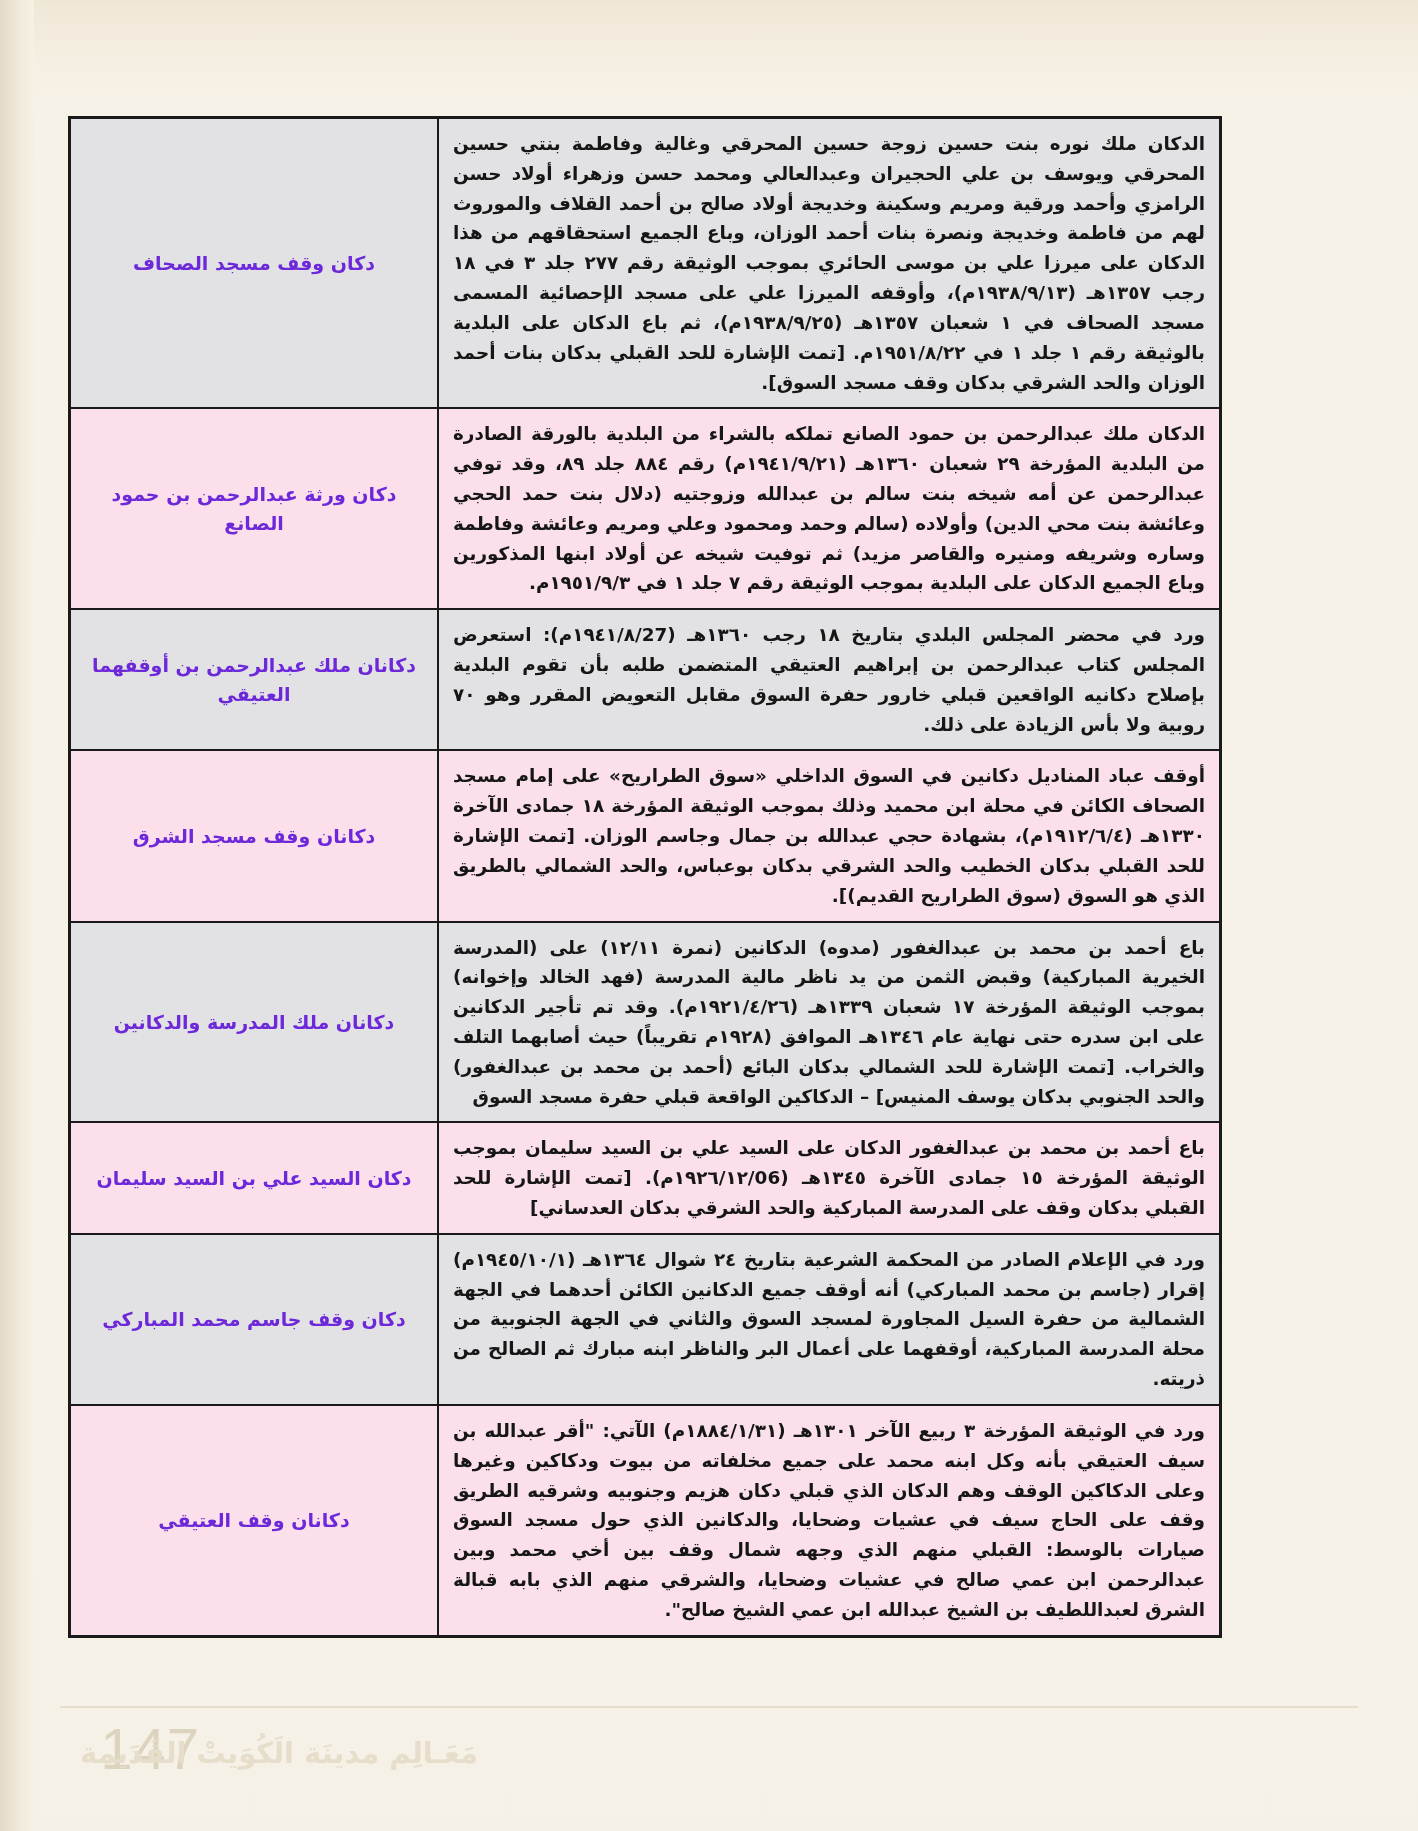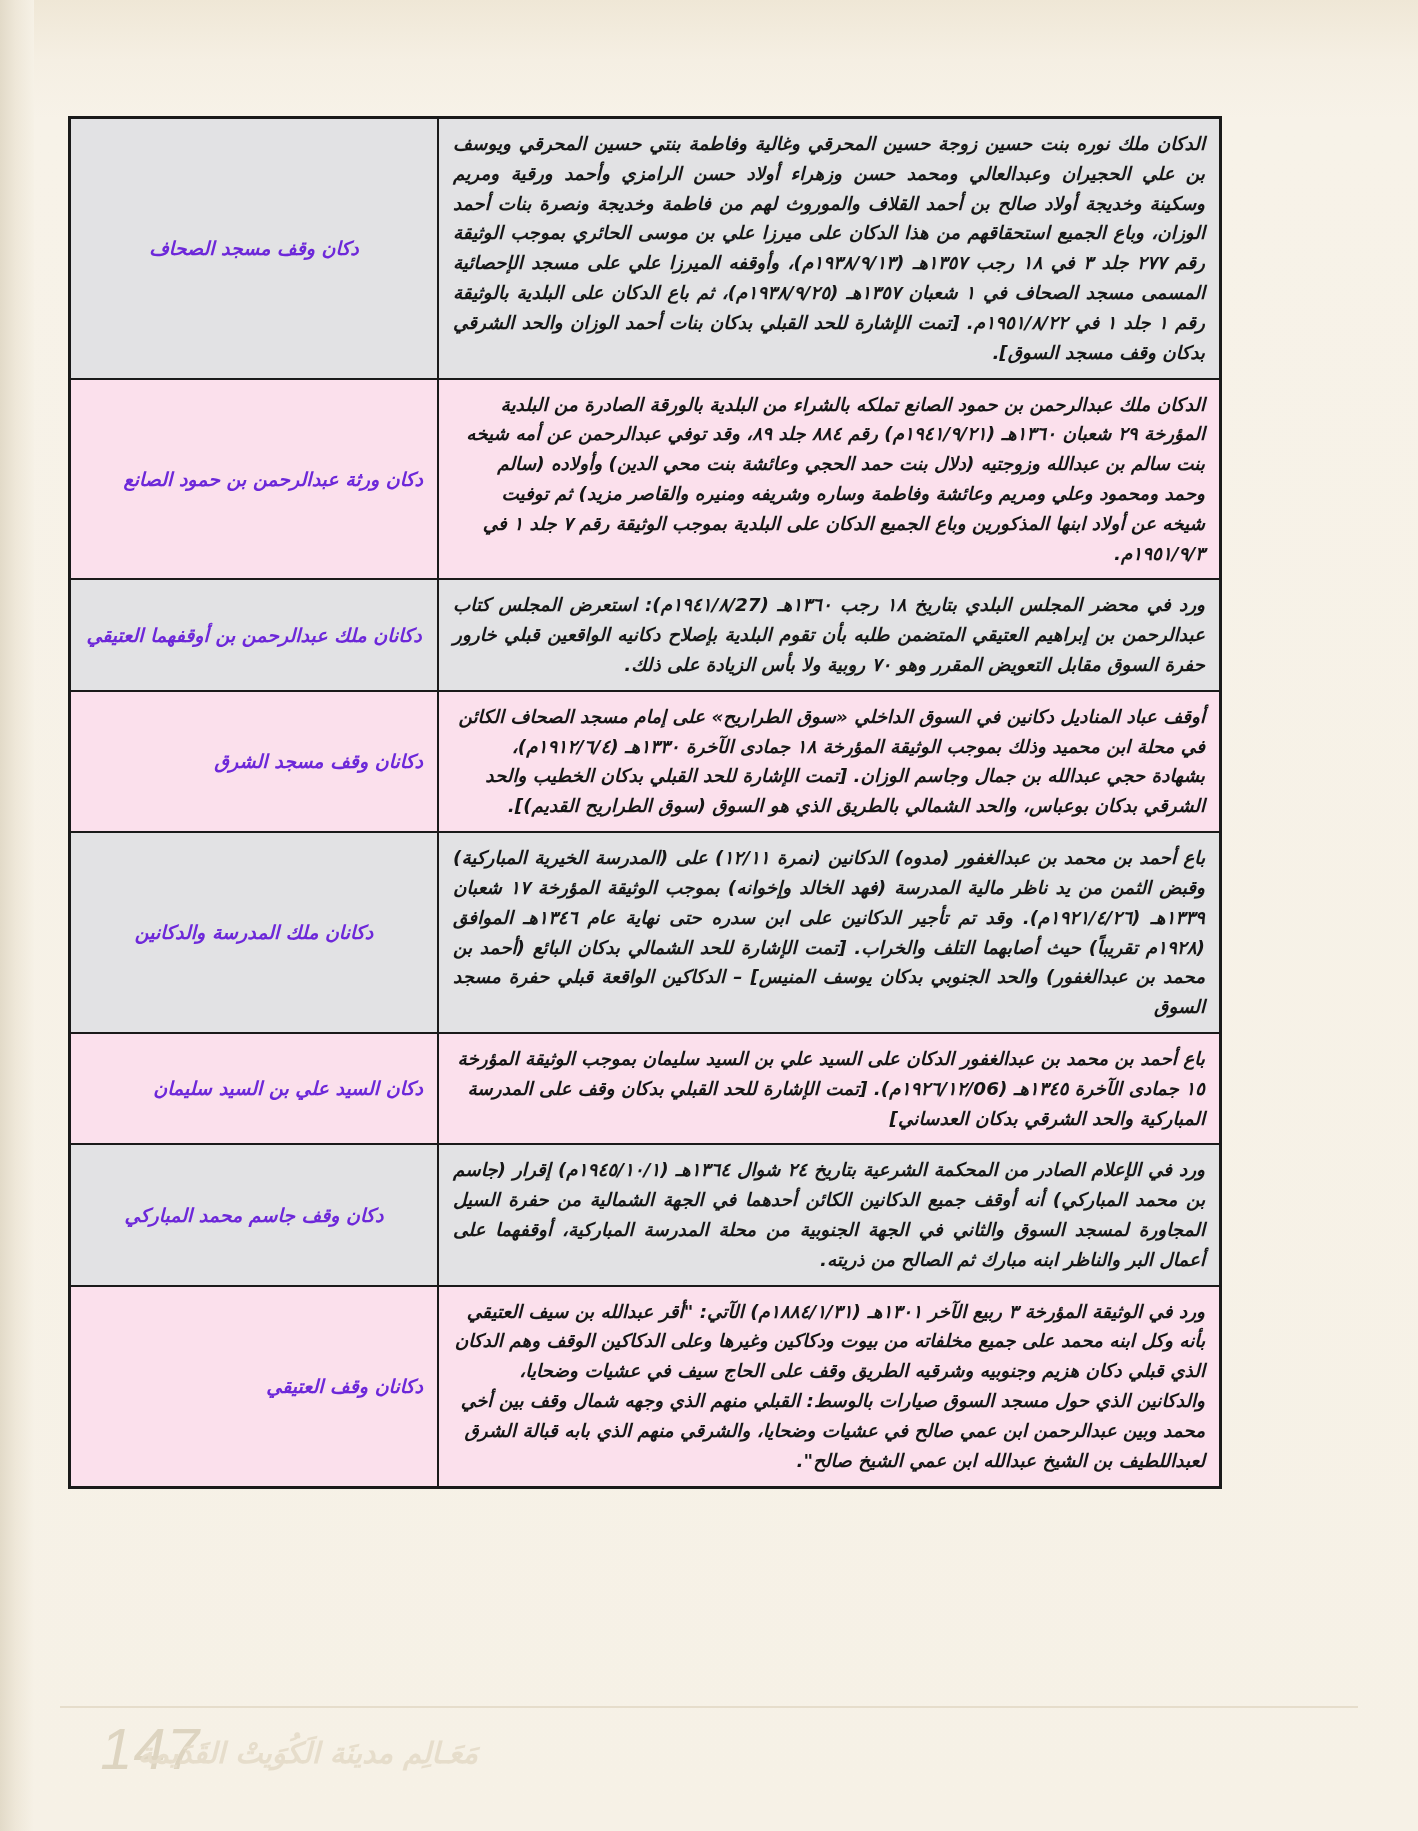--- a/index.html
+++ b/index.html
@@ -29,21 +29,20 @@
     width: 34px;
     background: linear-gradient(to right, #e2dac8 0%, #eee7d8 45%, #f6f1e6 100%);
     z-index: 1;
   }
   .sheet {
     position: absolute;
     z-index: 2;
     left: 0; top: 0;
     width: 1418px;
     height: 1291px;
-    font-style: italic;
   }
 
   table.doc-table {
     position: absolute;
     left: 68px;
     top: 116px;
     width: 1090px;
     border-collapse: collapse;
     table-layout: fixed;
     border: 3px solid #1a1a1a;
@@ -66,21 +65,21 @@
   td.label {
     width: 338px;
     text-align: center;
     font-size: 19px;
     line-height: 1.5;
     font-weight: 700;
     color: #6d28d9;
     padding: 10px 10px;
   }
   tr.gray td { background: #e2e2e4; }
-  tr.pink td { background: #fbe0ec; text-align: right; }
+  tr.pink td { background: #fbe0ec; }
 
   
   .footer {
     position: absolute;
     left: 0;
     top: 1706px;
     width: 1418px;
     height: 90px;
     z-index: 3;
   }

